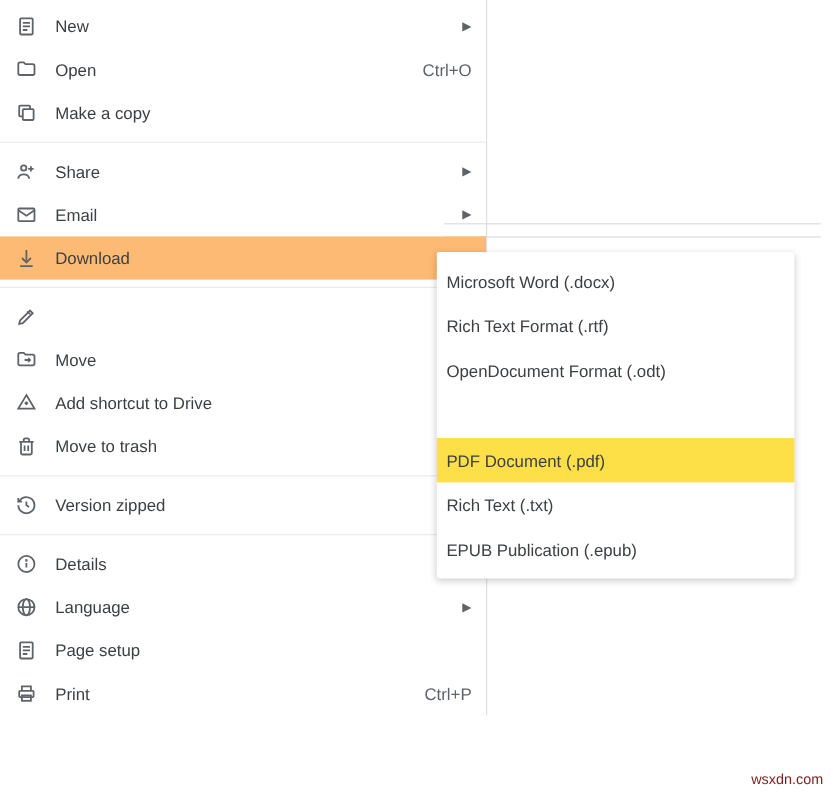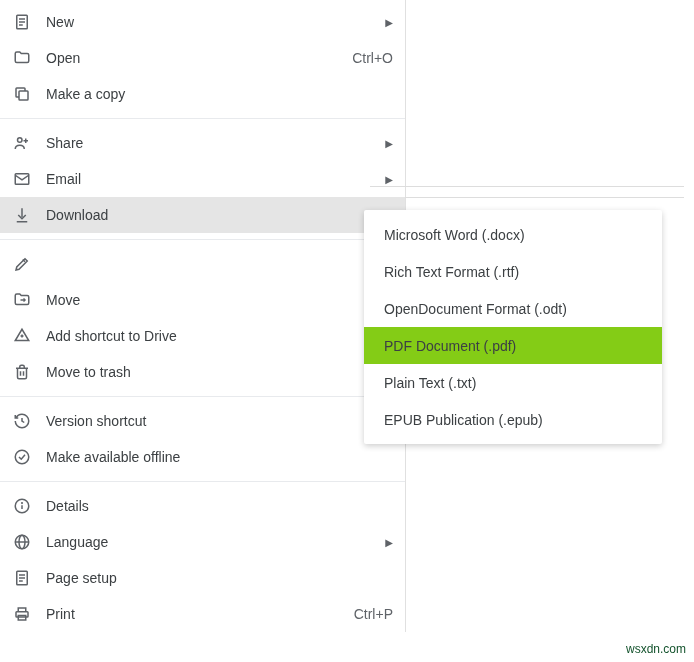--- a/index.html
+++ b/index.html
@@ -24,21 +24,21 @@
       display: flex;
       align-items: center;
       height: 36px;
       padding: 0 12px;
       cursor: pointer;
       font-size: 14px;
       color: #3c4043;
       position: relative;
     }
     .menu-item.highlighted {
-      background: #e5e5e5;
+      background: #fdba74;
     }
     .menu-icon {
       width: 20px;
       height: 20px;
       margin-right: 14px;
       display: flex;
       align-items: center;
       justify-content: center;
       color: #5f6368;
       flex-shrink: 0;
@@ -73,34 +73,35 @@
       background: #fff;
       box-shadow: 0 2px 6px rgba(0,0,0,0.2);
       border-radius: 2px;
       padding: 6px 0;
       z-index: 10;
     }
     .submenu-item {
       display: flex;
       align-items: center;
       height: 37px;
-      padding: 0 20px;
+      padding: 0 8px;
       cursor: pointer;
       font-size: 14px;
       color: #3c4043;
     }
     .submenu-item.highlighted {
-      background: #84cc16;
+      background: #fde047;
+      margin-top: 38px;
     }
     .watermark {
       position: absolute;
       bottom: 6px;
       right: 8px;
       font-size: 12px;
-      color: #14532d;
+      color: #7f1d1d;
       font-family: Arial, sans-serif;
     }
     .bg-lines {
       position: absolute;
       left: 370px;
       top: 186px;
       right: 10px;
     }
     .bg-line {
       height: 1px;
@@ -238,33 +239,24 @@
   <div class="separator"></div>
 
   <div class="menu-item">
     <span class="menu-icon">
       <svg viewBox="0 0 24 24" fill="none" stroke="currentColor" stroke-width="2">
           <path d="M3 12a9 9 0 109-9 9 9 0 00-8 5"></path>
           <path d="M3 4v4h4"></path>
           <path d="M12 8v4l3 2"></path>
         </svg>
     </span>
-    <span class="menu-label">Version shortcut</span>
-    <span class="submenu-arrow">▶</span>
-  </div>
-
-  <div class="menu-item">
-    <span class="menu-icon">
-      <svg viewBox="0 0 24 24" fill="none" stroke="currentColor" stroke-width="2">
-          <circle cx="12" cy="12" r="9"></circle>
-          <path d="M8 12l3 3 5-6"></path>
-        </svg>
-    </span>
-    <span class="menu-label">Make available offline</span>
-  </div>
+    <span class="menu-label">Version zipped</span>
+    <span class="submenu-arrow">▶</span>
+  </div>
+
 
   <div class="separator"></div>
 
   <div class="menu-item">
     <span class="menu-icon">
       <svg viewBox="0 0 24 24" fill="none" stroke="currentColor" stroke-width="2">
           <circle cx="12" cy="12" r="9"></circle>
           <line x1="12" y1="11" x2="12" y2="16"></line>
           <circle cx="12" cy="8" r="0.5" fill="currentColor"></circle>
         </svg>
@@ -317,20 +309,20 @@
   <div class="submenu-item">
     <span>Rich Text Format (.rtf)</span>
   </div>
   <div class="submenu-item">
     <span>OpenDocument Format (.odt)</span>
   </div>
   <div class="submenu-item highlighted">
     <span>PDF Document (.pdf)</span>
   </div>
   <div class="submenu-item">
-    <span>Plain Text (.txt)</span>
+    <span>Rich Text (.txt)</span>
   </div>
   <div class="submenu-item">
     <span>EPUB Publication (.epub)</span>
   </div>
 </div>
 
 <div class="watermark">wsxdn.com</div>
 
 </body></html>

